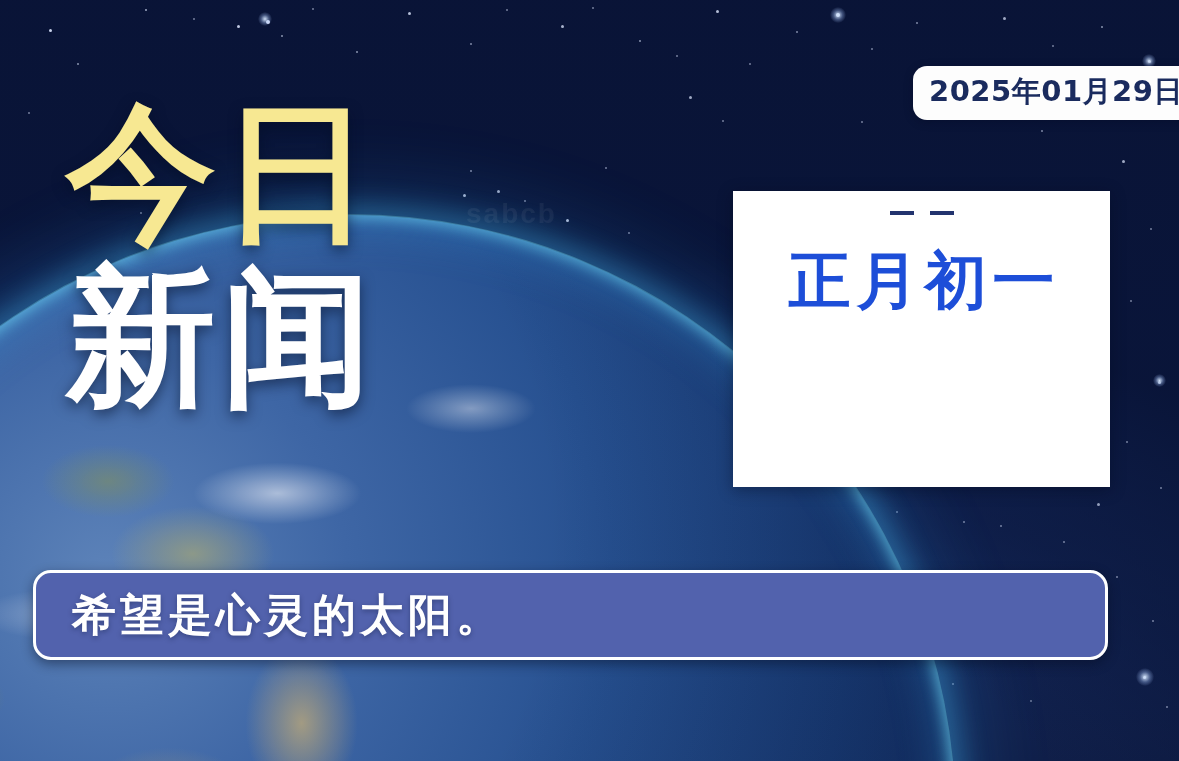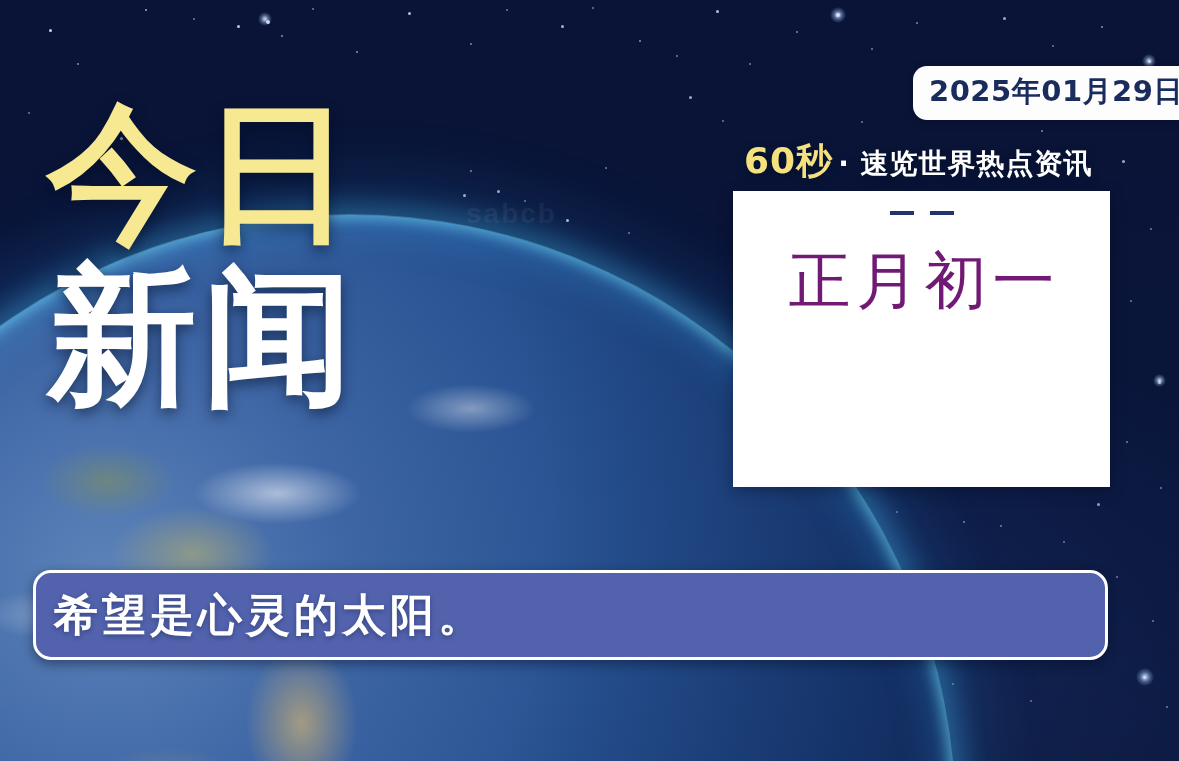--- a/index.html
+++ b/index.html
@@ -71,21 +71,21 @@
   }
 
   
   .title-block{position:absolute;left:46px;top:98px;line-height:1;text-align:right;}
   .title-line{
     font-family:"DejaVu Sans","Liberation Sans",sans-serif;
     font-weight:700;font-size:150px;letter-spacing:6px;
     text-shadow:0 5px 14px rgba(4,12,36,.55);
   }
   .title-1{color:#f7e892;}
-  .title-2{color:#ffffff;margin-top:14px;margin-left:1px;font-family:Liberation Serif, serif;}
+  .title-2{color:#ffffff;margin-top:14px;margin-left:20px;}
 
   
   .date-pill{
     position:absolute;left:913px;top:66px;
     padding:6px 16px 8px;border-radius:14px;background:#fdfdfd;
     color:#1a2b5e;font-size:29px;font-weight:700;letter-spacing:.5px;
     box-shadow:0 2px 8px rgba(3,10,32,.35);
     font-family:"DejaVu Sans","Liberation Sans",sans-serif;
     white-space:nowrap;
   }
@@ -111,34 +111,34 @@
   .card-issue{
     margin-top:20px;color:#22336e;font-size:34px;font-weight:700;letter-spacing:2px;
     display:flex;align-items:center;gap:16px;white-space:nowrap;
   }
   .dash{display:inline-block;width:24px;height:4px;background:#22336e;}
   .card-weekday{
     margin-top:24px;color:#22336e;font-size:52px;font-weight:700;letter-spacing:10px;
     text-indent:10px;
   }
   .card-lunar{
-    margin-top:24px;color:#701a75;font-size:62px;font-weight:400;letter-spacing:6px;
+    margin-top:24px;color:#1d4ed8;font-size:62px;font-weight:700;letter-spacing:6px;
     text-indent:6px;
   }
 
   
   .quote-bar{
     position:absolute;left:33px;top:570px;width:1075px;height:90px;
     box-sizing:border-box;
     background:#5262ad;border:3px solid #ffffff;border-radius:18px;
     box-shadow:0 4px 12px rgba(4,10,30,.45);
     display:flex;align-items:center;
   }
   .quote-text{
-    margin-left:18px;color:#ffffff;font-size:44px;font-weight:700;letter-spacing:4px;
+    margin-left:36px;color:#ffffff;font-size:44px;font-weight:700;letter-spacing:4px;
     font-family:"DejaVu Sans","Liberation Sans",sans-serif;
     text-shadow:0 2px 5px rgba(10,20,50,.35);
     white-space:nowrap;
   }
 </style>
 </head>
 <body>
 
 <div class="poster">
 
@@ -222,24 +222,20 @@
 
   <div class="watermark">sabcb</div>
 
   <div class="title-block">
     <div class="title-line title-1">今日</div>
     <div class="title-line title-2">新闻</div>
   </div>
 
   <div class="date-pill">2025年01月29日</div>
 
-  <div class="tagline">
-    <span class="tag-yellow">60秒</span>
-    <span class="tag-white">· 速览世界热点资讯</span>
-  </div>
 
   <div class="card">
     <div class="card-issue">
       <span class="dash"></span>
       <span class="dash"></span>
     </div>
     <div class="card-lunar">正月初一</div>
   </div>
 
   <div class="quote-bar">

